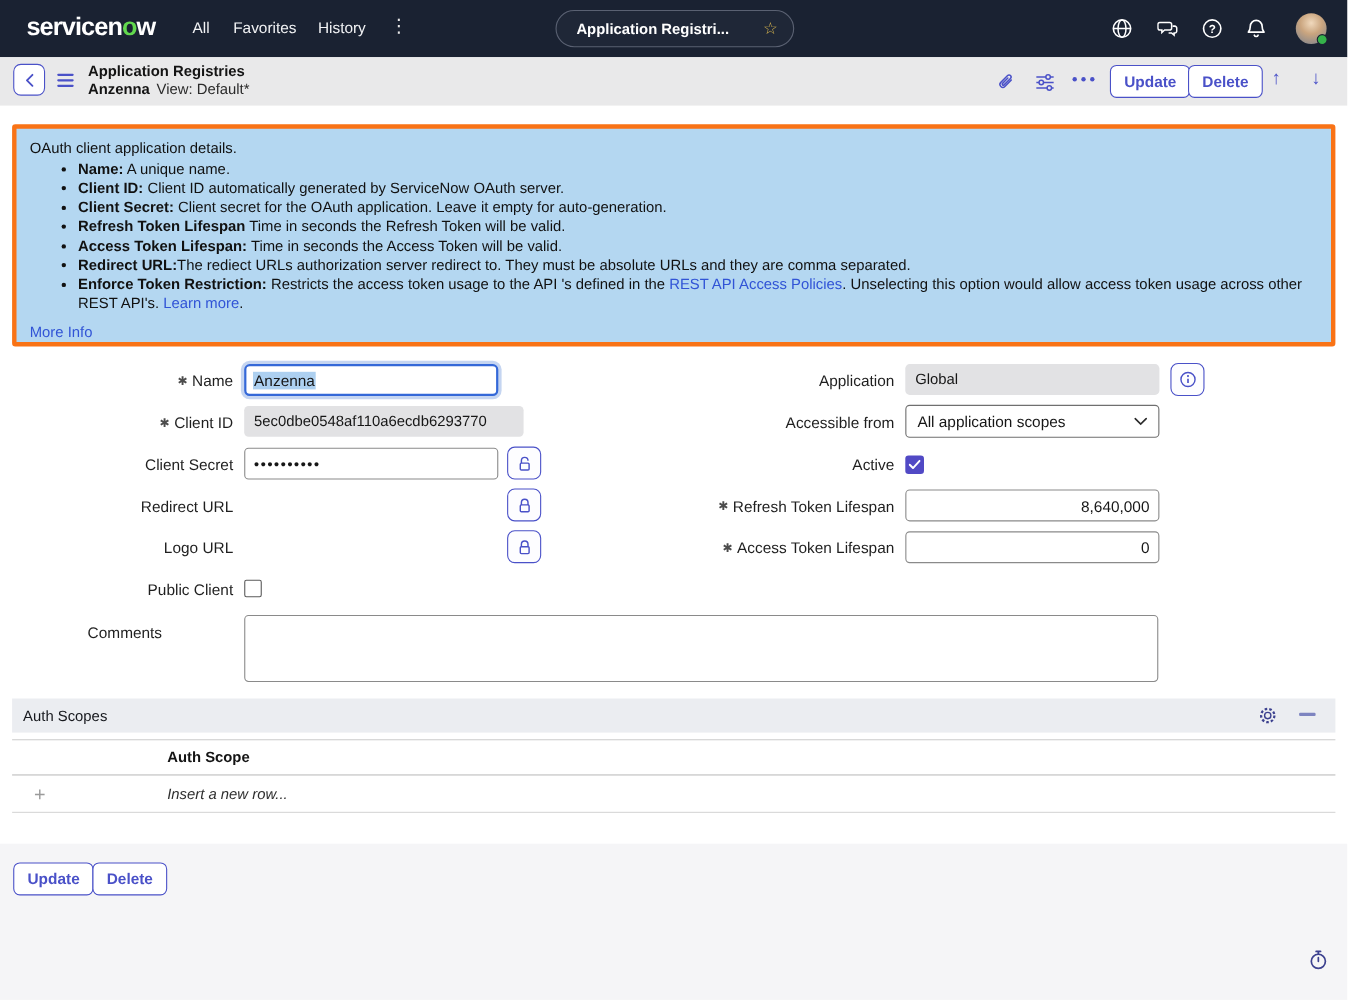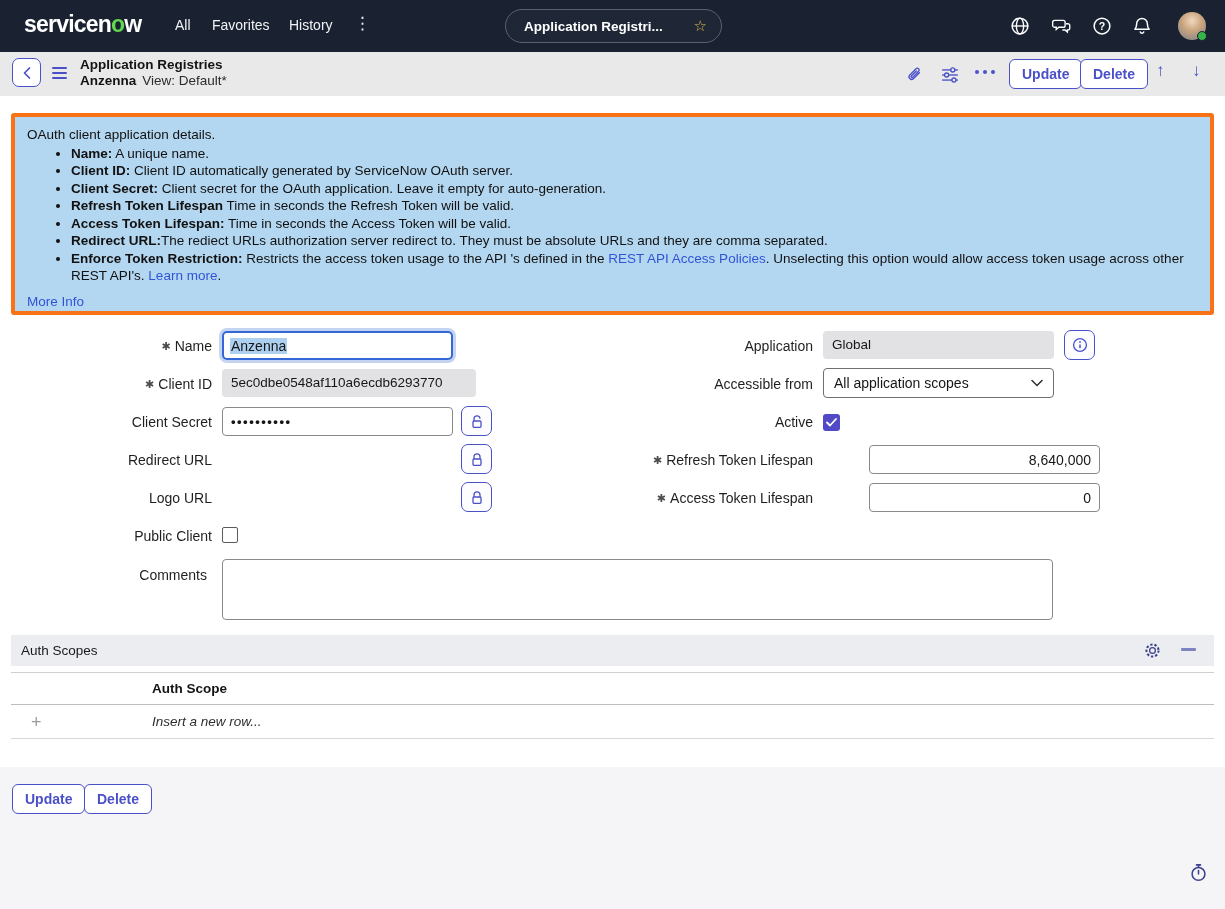--- a/index.html
+++ b/index.html
@@ -103,21 +103,21 @@
   .selectbox {
     left:823px; top:368px; width:231px; height:30px; border:1px solid #6f6f6f; border-radius:4px;
     background:#fff; display:flex; align-items:center; padding:0 10px; font-size:14px; cursor:pointer;
   }
   .selectbox .sv { flex:1; }
   .cbx { width:16px; height:16px; border:1px solid #5b5b5b; border-radius:2px; background:#fff; cursor:pointer; }
   .cbx-checked {
     width:17px; height:17px; border-radius:3px; background:#5149c5; cursor:pointer;
     display:flex; align-items:center; justify-content:center;
   }
-  .num { text-align:right;margin-left:46px; }
+  .num { text-align:right; }
   textarea.ctl {
     border:1px solid #8a8a8a; border-radius:4px; resize:none; font-family:"Liberation Sans",sans-serif;
     font-size:14px; padding:6px 8px; outline:none;
   }
 
   
   .section-bar {
     left:11px; top:635px; width:1203px; height:31px; background:#ebedf1;
     display:flex; align-items:center; padding:0 10px; font-size:13.5px; color:#16181d;
   }
@@ -232,21 +232,21 @@
   </ul>
   <span class="more-info">More Info</span>
 </div>
 
 <div class="abs lbl" style="left:20px; top:338px; width:192px;"><span class="req">✱</span><span>Name</span></div>
 <div class="abs lbl" style="left:20px; top:376px; width:192px;"><span class="req">✱</span><span>Client ID</span></div>
 <div class="abs lbl" style="left:20px; top:414px; width:192px;"><span>Client Secret</span></div>
 <div class="abs lbl" style="left:20px; top:452px; width:192px;"><span>Redirect URL</span></div>
 <div class="abs lbl" style="left:20px; top:490px; width:192px;"><span>Logo URL</span></div>
 <div class="abs lbl" style="left:20px; top:528px; width:192px;"><span>Public Client</span></div>
-<div class="abs lbl" style="left:20px; top:567px; width:187px;"><span>Comments</span></div>
+<div class="abs lbl" style="left:20px; top:567px; width:187px;text-align:center;"><span>Comments</span></div>
 
 <div class="abs focus-input">
     <span class="sel">Anzenna</span>
   </div>
 <div class="abs readonly" style="left:222px; top:369px; width:254px;">5ec0dbe0548af110a6ecdb6293770</div>
 <input class="abs ctl" type="text" style="left: 222px; top: 407px; width: 231px; font-size: 13px; font-weight: bold; letter-spacing: 1.5px;" value="••••••••••">
 <div class="abs lock-btn" style="left:461px; top:406px;">
   <svg width="14" height="15" viewBox="0 0 14 15">
       <path d="M4 7 V4.8 a3 3 0 0 1 6 0" fill="none" stroke="#4a51c8" stroke-width="1.3"></path>
       <rect x="3" y="7" width="8" height="6.3" rx="1" fill="none" stroke="#4a51c8" stroke-width="1.3"></rect>

